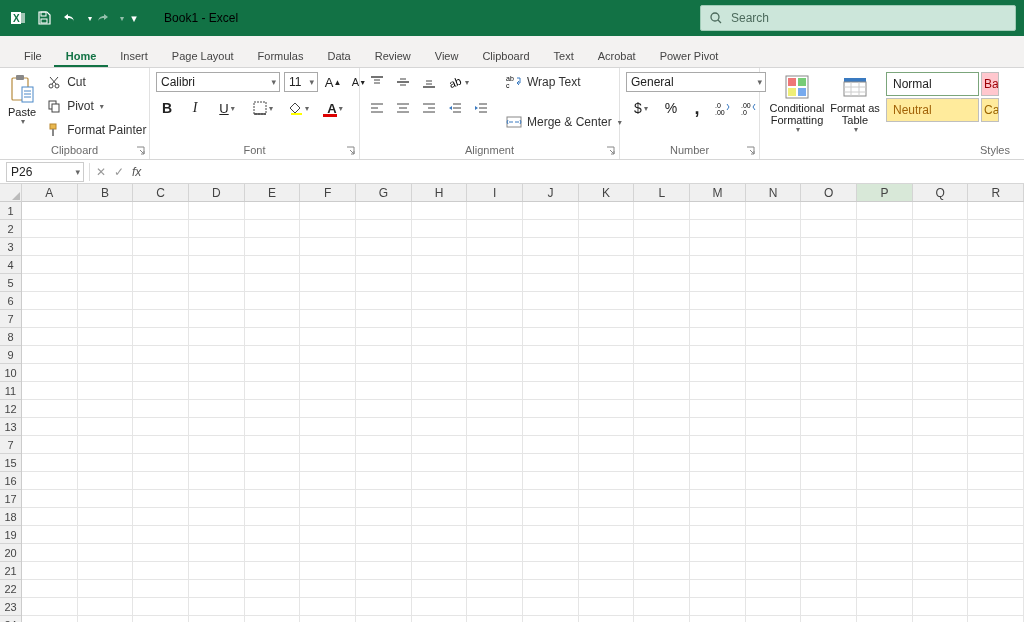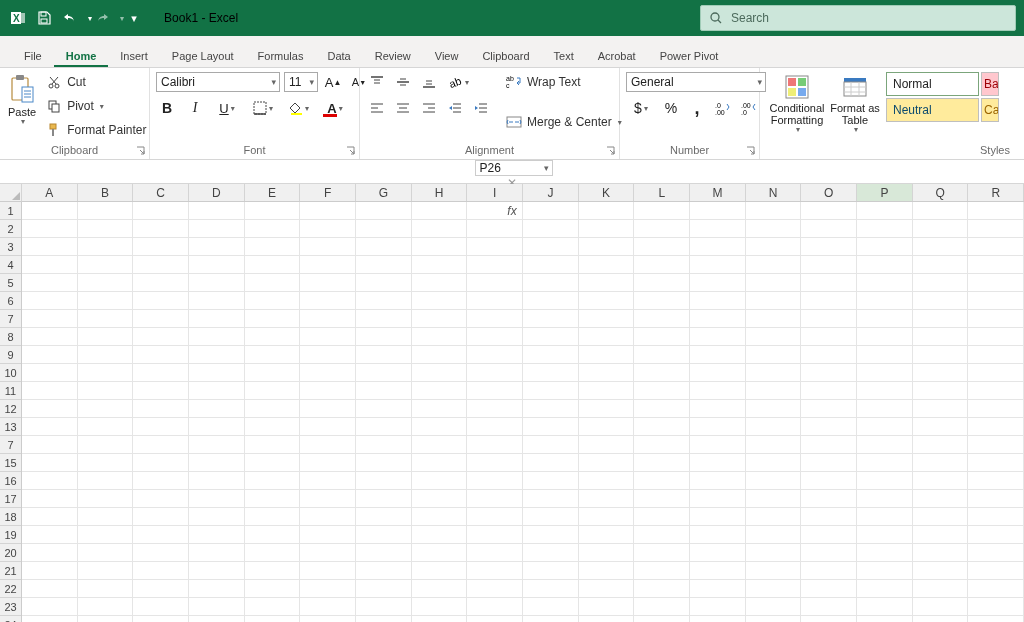--- a/index.html
+++ b/index.html
@@ -32,27 +32,27 @@
   .bigbtn .lbl { margin-top:2px; }
   .drop { font-size:8px; color:#666; margin-left:2px;}
   .sel { border:1px solid #a9a9a9; height:20px; font-size:12px; padding:0 16px 0 4px; background:#fff; display:flex; align-items:center; position:relative; cursor:pointer;}
   .sel .caret { position:absolute; right:3px; top:50%; transform:translateY(-50%); font-size:9px; color:#666;}
   .icon-box { width:18px; height:18px; display:flex; align-items:center; justify-content:center;}
   .iconbtn { width:22px; height:20px; display:flex; align-items:center; justify-content:center; cursor:pointer;}
   .iconbtn.wd { width:30px;}
 
   .stylecell { border:1px solid #bfbfbf; width:93px; height:24px; display:flex; align-items:center; padding:0 6px; font-size:12px; cursor:pointer;}
   .stylecell.normal { background:#fff; }
-  .stylecell.neutral { background:#ffeb9c; color:#0c4a6e; }
+  .stylecell.neutral { background:#ffeb9c; color:#a16207; }
   .stylecell.bad { background:#ffc7ce; color:#9c0006; width:18px; padding-left:2px; overflow:hidden;}
   .stylecell.bad2 { background:#ffeb9c; color:#9c6500; width:18px; padding-left:2px; overflow:hidden;}
   .stylecell.selected { outline:1px solid #7ba57b; outline-offset:-1px;}
 
   
-  .fbar { height:24px; display:flex; align-items:center; border-bottom:1px solid #d6d6d6; background:#fff;flex-direction:column; }
+  .fbar { height:24px; display:flex; align-items:center; border-bottom:1px solid #d6d6d6; background:#fff; }
   .namebox { width:78px; height:20px; border:1px solid #ccc; margin:0 3px 0 6px; font-size:12px; padding:0 18px 0 4px; display:flex; align-items:center; position:relative;}
   .namebox .caret { position:absolute; right:3px; font-size:9px; color:#666;}
   .fb-btn { width:18px; height:20px; display:flex; align-items:center; justify-content:center; color:#999; cursor:pointer;}
   .fx { font-style:italic; font-size:12px; color:#555; margin:0 4px;}
   .fb-input { flex:1; height:20px; border:none; font-size:12px; padding:0 4px;}
 
   
   .grid-wrap { position:relative; overflow:hidden; height:438px; }
   .corner { position:absolute; top:0; left:0; width:22px; height:18px; background:#f0f0f0; border-right:1px solid #d4d4d4; border-bottom:1px solid #ccc; display:flex; align-items:flex-end; justify-content:flex-end; padding:1px;}
   .colheads { position:absolute; top:0; left:22px; right:0; height:18px; display:flex; background:#f0f0f0; border-bottom:1px solid #ccc;}

